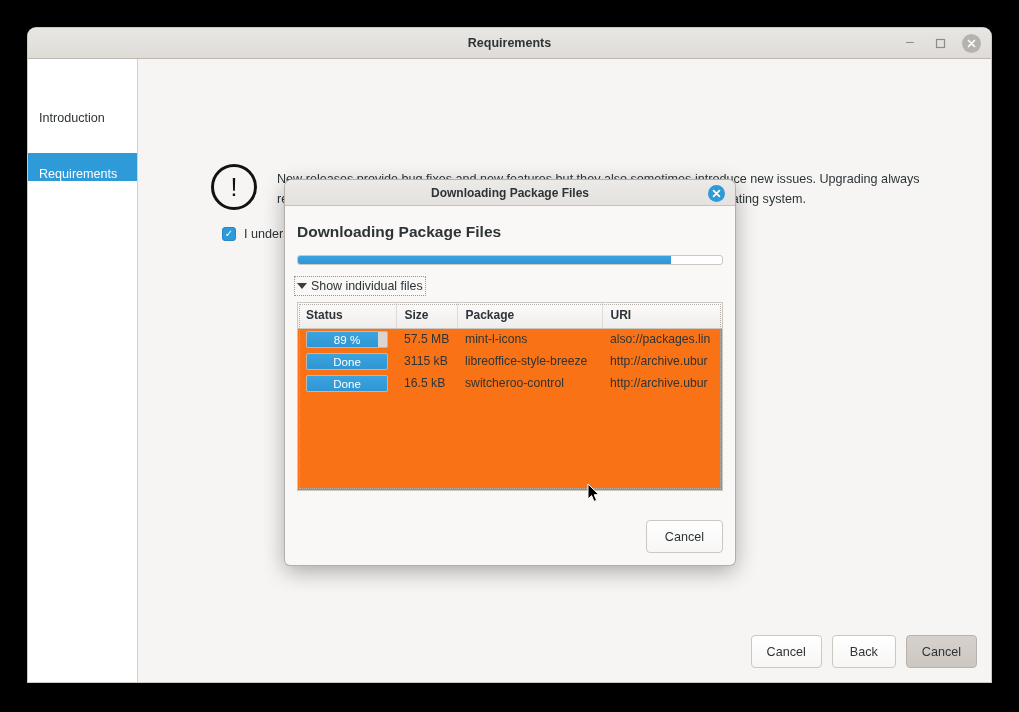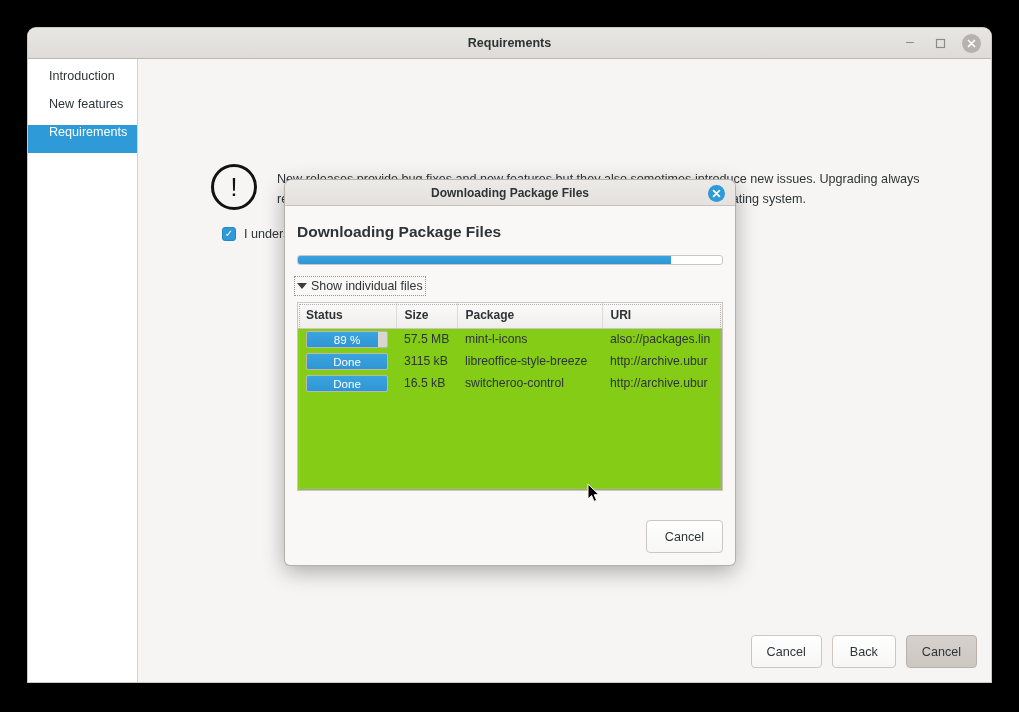--- a/index.html
+++ b/index.html
@@ -57,25 +57,26 @@
   }
   #sidebar {
     width: 110px;
     background: #ffffff;
     border-right: 1px solid #d5d0cc;
     padding-top: 10px;
     flex: none;
   }
   .nav-item {
     height: 28px;
-    display: flex; align-items: flex-start;
-    padding: 0 0 0 21px;
+    display: flex; align-items: flex-end;
+    padding: 0 0 0 11px;
     font-size: 12.6px;
     color: #2e3436;
     white-space: nowrap;
+    margin-top: 28px;
   }
   .nav-item.selected {
     background: #2e9ad8;
     color: #ffffff;
   }
 
   #content {
     flex: 1;
     position: relative;
     background: #f6f5f4;
@@ -193,21 +194,21 @@
     width: 0; height: 0;
     border-left: 5px solid transparent;
     border-right: 5px solid transparent;
     border-top: 6px solid #3c3c3c;
   }
 
   
   #file-list {
     margin-top: 9px;
     height: 189px;
-    background: #84cc16;
+    background: #f97316;
     border: 1px solid #cdc7c2;
     outline: 1px dotted #b5afa9;
     outline-offset: -3px;
     overflow: hidden;
   }
   table#files {
     width: 100%;
     border-collapse: collapse;
     table-layout: fixed;
   }
@@ -290,23 +291,20 @@
           </svg>
       </div>
     </div>
   </div>
 
   <div id="win-body">
 
     <div id="sidebar">
       <div class="nav-item">
         <span>Introduction</span>
-      </div>
-      <div class="nav-item">
-        <span>New features</span>
       </div>
       <div class="nav-item selected">
         <span>Requirements</span>
       </div>
     </div>
 
     <div id="content">
 
       <div id="warning-row">
         <div id="warning-icon">!</div>

